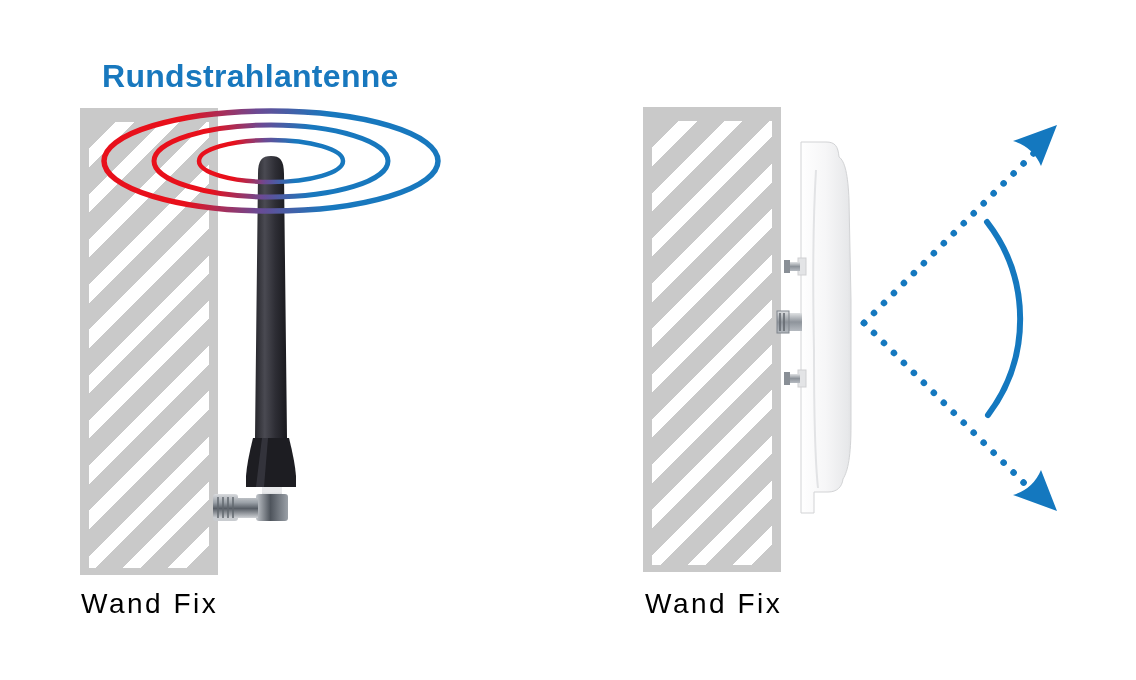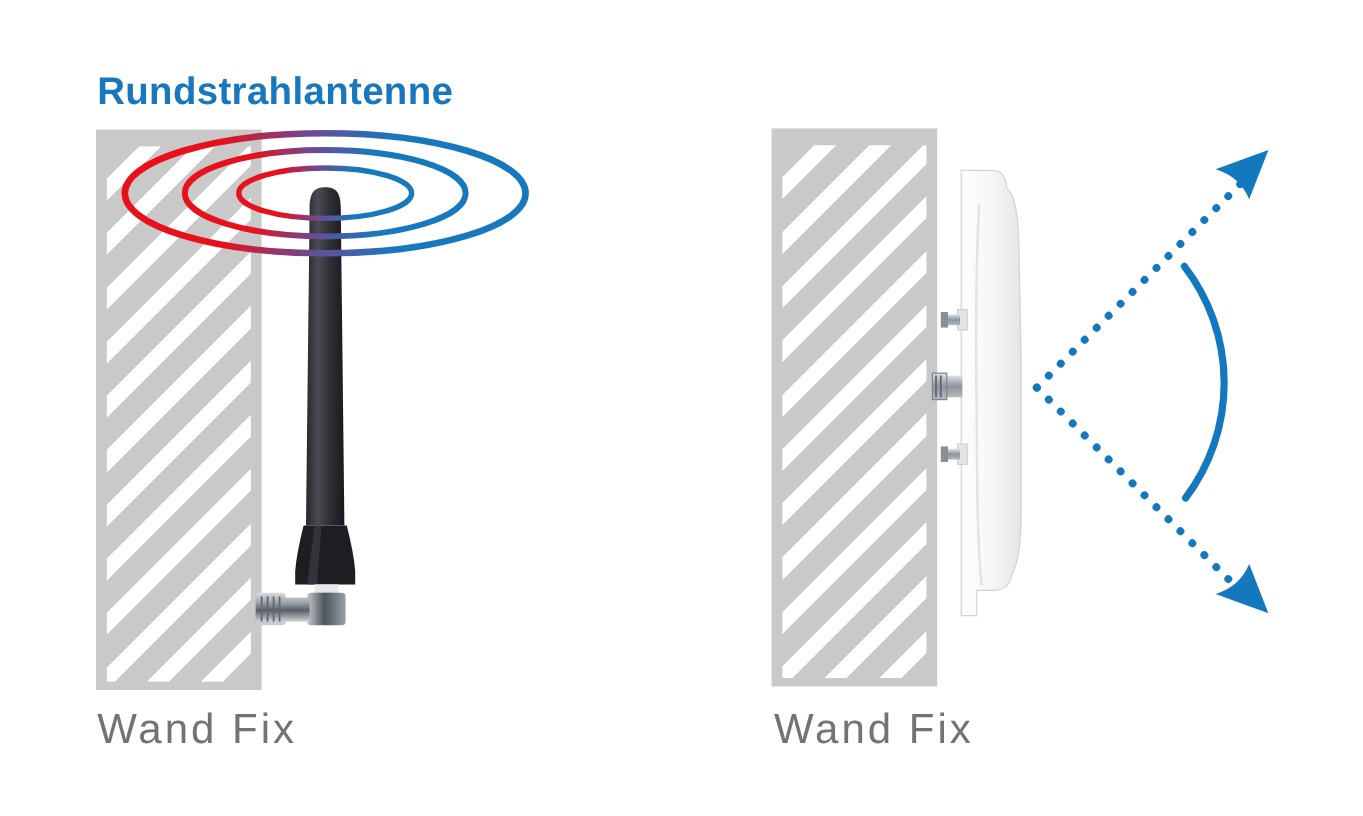--- a/index.html
+++ b/index.html
@@ -20,28 +20,28 @@
       #ffffff 19px, #ffffff 32px);
   }
   .wall-left{left:80px;top:108px;width:138px;height:467px;}
   .wall-right{left:643px;top:107px;width:138px;height:465px;}
   
   svg.gfx{position:absolute;left:0;top:0;}
   
   .title{
     position:absolute;
     font-size:32px;font-weight:700;letter-spacing:.3px;
-    color:#1878be;white-space:nowrap;
+    color:#1878be;white-space:nowrap;margin-left:21px;
   }
   .title-left{left:81px;top:58px;}
   .title-right{left:646px;top:58px;}
   .wand-label{
     position:absolute;
-    font-size:35px;font-weight:500;letter-spacing:2.5px;
-    color:#737373;white-space:nowrap;
+    font-size:28px;font-weight:500;letter-spacing:2.5px;
+    color:#000000;white-space:nowrap;
   }
   .wand-left{left:81px;top:588px;}
   .wand-right{left:645px;top:588px;}
 </style>
 </head>
 <body>
 
 <div class="stage">
 
   <div class="wall wall-left">

